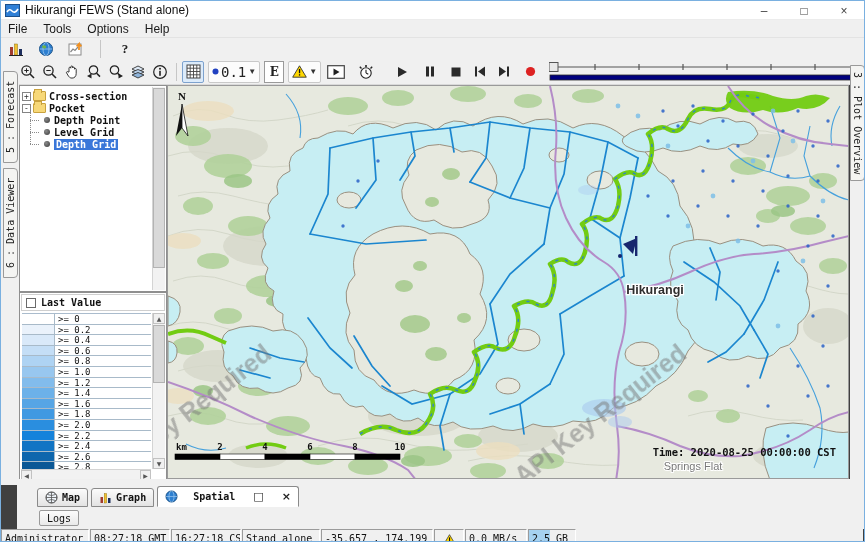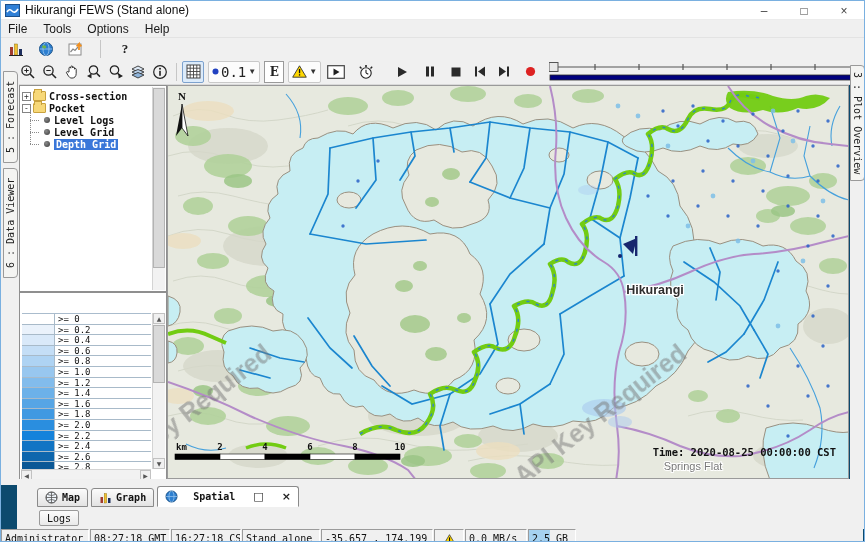--- a/index.html
+++ b/index.html
@@ -1,18 +1,18 @@
 <!DOCTYPE html>
 <html><head>
 <meta charset="utf-8">
 <style>
   *{box-sizing:border-box;margin:0;padding:0;}
   html,body{width:865px;height:542px;overflow:hidden;}
   body{font-family:"Liberation Sans",sans-serif;background:#fff;}
-  .window{position:relative;width:865px;height:542px;background:#0c4a6e;border:1px solid #7ab0e0;overflow:hidden;}
+  .window{position:relative;width:865px;height:542px;background:#404040;border:1px solid #7ab0e0;overflow:hidden;}
 
   
   .titlebar{position:absolute;left:0;top:0;right:0;height:19px;background:#ffffff;display:flex;align-items:center;border-bottom:1px solid #ececec;}
   .app-icon{width:15px;height:13px;margin:0 5px 0 4px;}
   .title-text{font-size:12px;color:#111;}
   .win-controls{position:absolute;right:0;top:0;height:19px;display:flex;}
   .win-btn{width:40px;height:19px;display:flex;align-items:center;justify-content:center;font-size:12px;color:#444;}
 
   
   .menubar{position:absolute;left:0;top:19px;right:0;height:18px;background:#f0f0f0;display:flex;align-items:center;padding-left:7px;gap:16px;border-bottom:1px solid #e3e3e3;}
@@ -309,37 +309,41 @@
           <span class="folder-ic"></span>
           <span class="tree-label">Cross-section</span>
         </div>
         <div class="tree-row">
           <span class="expander">-</span>
           <span class="folder-ic"></span>
           <span class="tree-label">Pocket</span>
         </div>
         <div class="tree-row child">
           <span class="bullet-ic"></span>
-          <span class="tree-label">Level Logs</span>
+          <span class="tree-label">Depth Point</span>
         </div>
         <div class="tree-row child">
           <span class="bullet-ic"></span>
           <span class="tree-label">Level Grid</span>
         </div>
         <div class="tree-row child">
           <span class="bullet-ic"></span>
           <span class="tree-label sel">Depth Grid</span>
         </div>
       </div>
     <div class="vscroll">
       <div class="thumb" style="top:1px;height:180px;"></div>
     </div>
   </div>
 
   <div class="legend-panel">
+    <div class="lg-head">
+      <span class="cbox"></span>
+      <span class="lg-head-lb">Last Value</span>
+    </div>
     <div class="lg-rows" id="legend-rows">
         <div class="lg-row">
           <span class="lg-sw" style="background: rgb(255, 255, 255);"></span>
           <span class="lg-lb">&gt;= 0</span>
         </div>
         <div class="lg-row">
           <span class="lg-sw" style="background: rgb(234, 242, 251);"></span>
           <span class="lg-lb">&gt;= 0.2</span>
         </div>
         <div class="lg-row">

